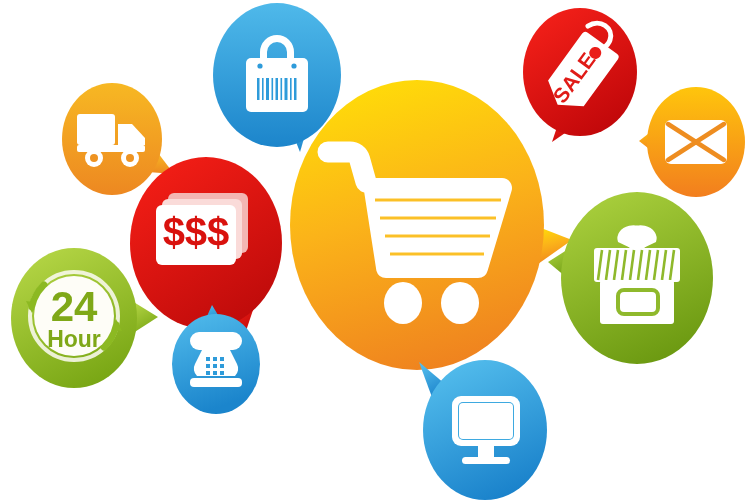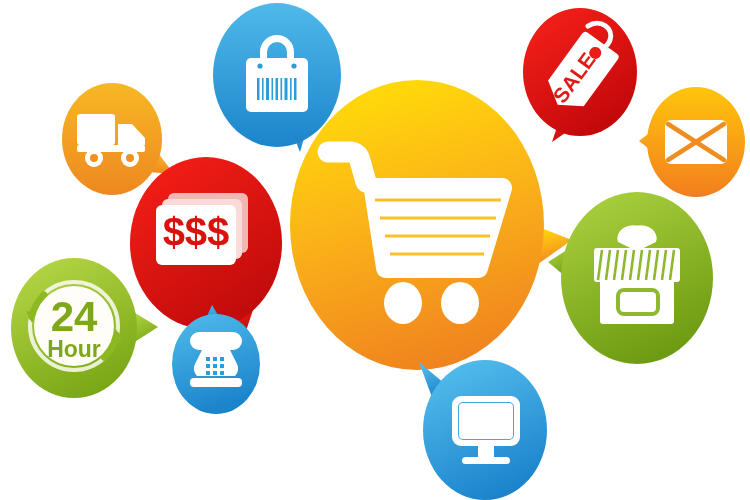--- a/index.html
+++ b/index.html
@@ -214,21 +214,21 @@
           <line x1="110" y1="60" x2="106" y2="90"></line>
           <line x1="118" y1="60" x2="114" y2="90"></line>
           <line x1="126" y1="60" x2="122" y2="90"></line>
         </g>
         <rect x="52" y="90" width="74" height="44" rx="3" fill="#ffffff"></rect>
         <rect x="70" y="100" width="40" height="24" rx="6" fill="#ffffff" stroke="#8FB92C" stroke-width="4"></rect>
       </g>
     </svg>
   </div>
 
-  <div class="bubble" style="left:8px;top:255px;">
+  <div class="bubble" style="left:8px;top:245px;">
     <svg width="155" height="150" viewBox="0 0 155 150">
       <defs>
         <linearGradient id="g24" x1="0.25" y1="0" x2="0.7" y2="1">
           <stop offset="0%" stop-color="#B4D545"></stop>
             <stop offset="100%" stop-color="#77A513"></stop>
         </linearGradient>
       </defs>
       <g>
         <path d="M124 56 L150 72 L122 90 Z" fill="url(#g24)"></path>
         <ellipse cx="66" cy="73" rx="63" ry="70" fill="url(#g24)"></ellipse>

